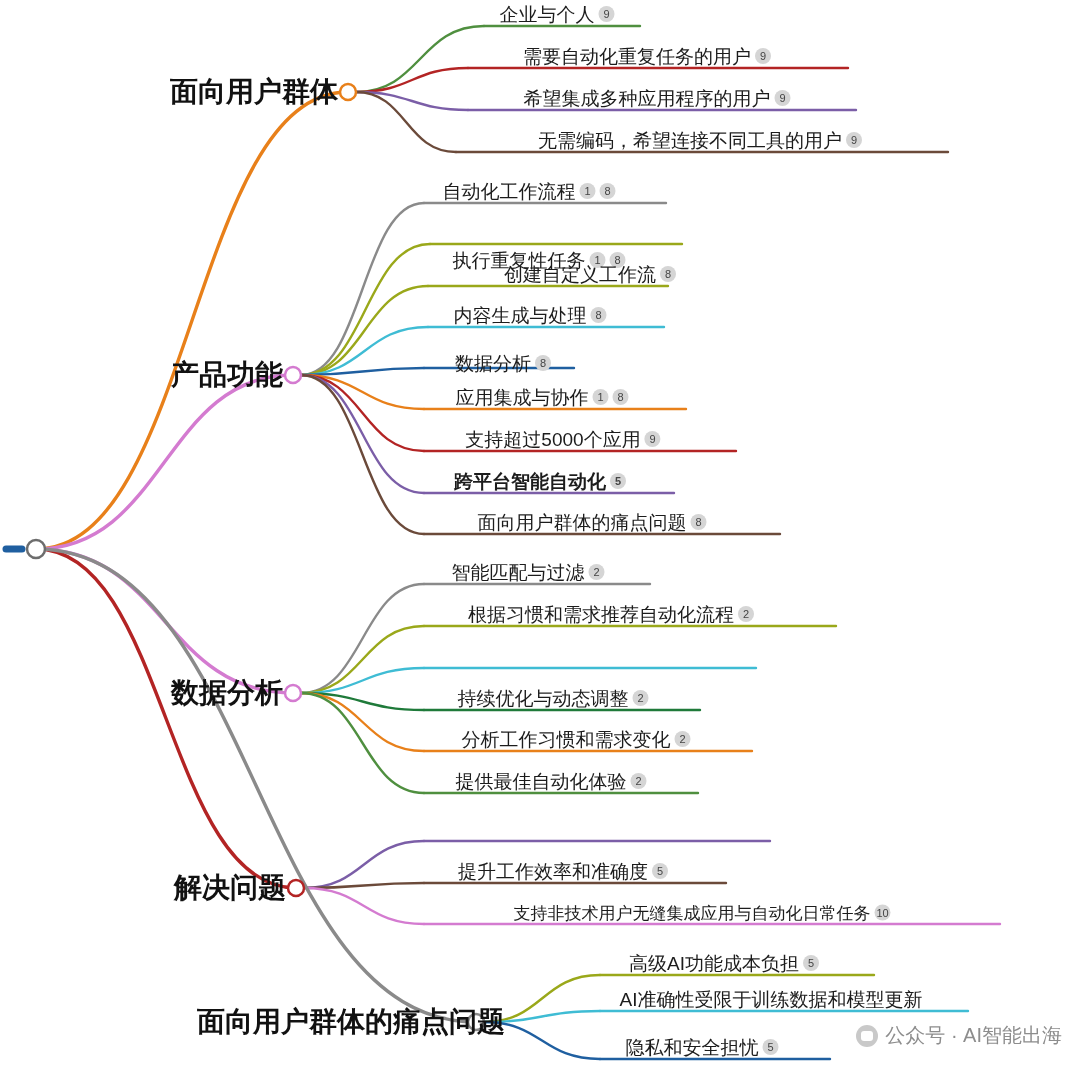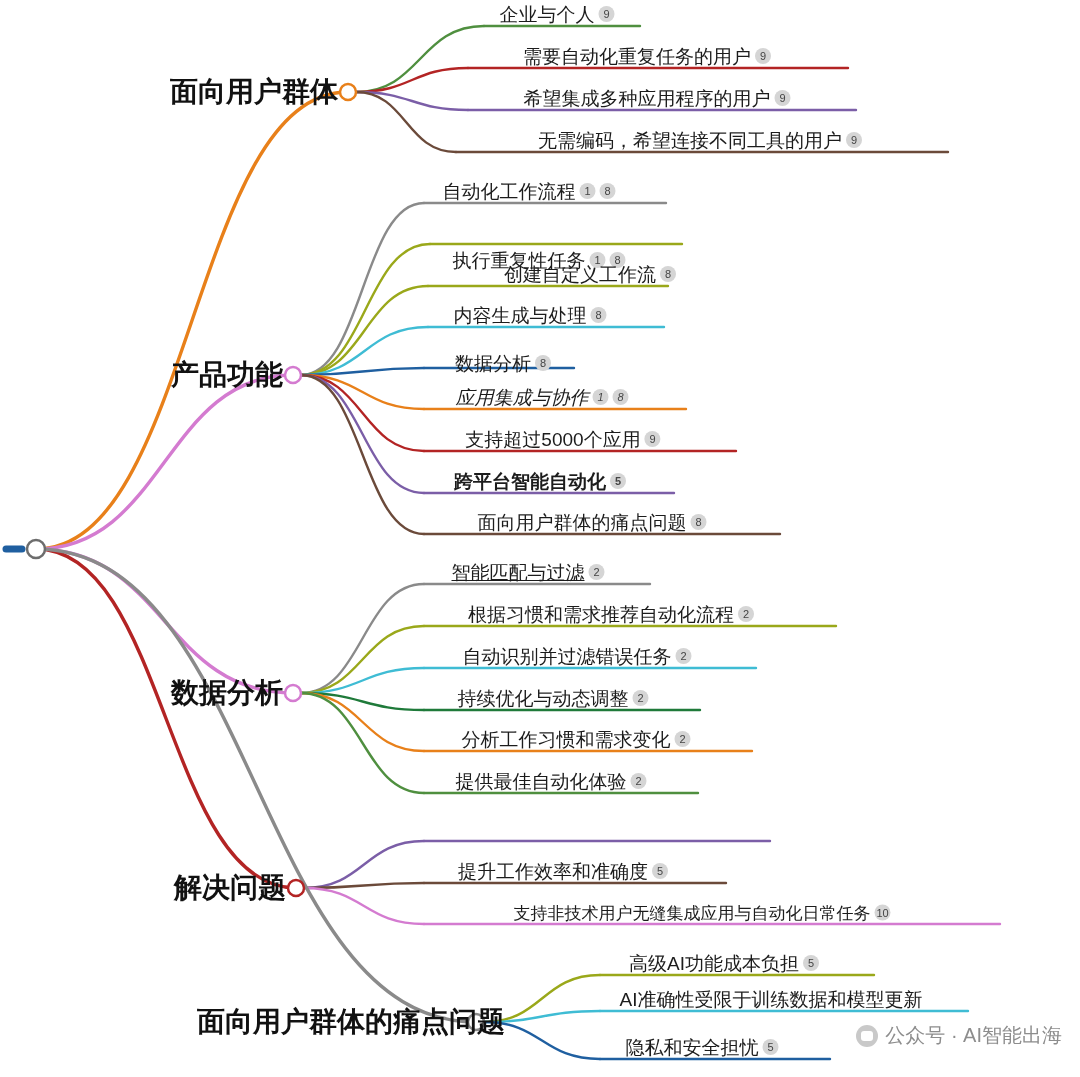--- a/index.html
+++ b/index.html
@@ -150,28 +150,27 @@
     <div class="node leaf" style="left: 557px; top: 15px;"><span>企业与个人</span><span class="badge">9</span></div>
     <div class="node leaf" style="left: 647px; top: 57px;"><span>需要自动化重复任务的用户</span><span class="badge">9</span></div>
     <div class="node leaf" style="left: 657px; top: 99px;"><span>希望集成多种应用程序的用户</span><span class="badge">9</span></div>
     <div class="node leaf" style="left: 700px; top: 141px;"><span>无需编码，希望连接不同工具的用户</span><span class="badge">9</span></div>
     <div class="node branch-label" style="left: 293px; top: 375px;">产品功能</div>
     <div class="node leaf" style="left: 529px; top: 192px;"><span>自动化工作流程</span><span class="badge">1</span><span class="badge">8</span></div>
     <div class="node leaf" style="left: 539px; top: 232px; margin-top: 29px;"><span>执行重复性任务</span><span class="badge">1</span><span class="badge">8</span></div>
     <div class="node leaf" style="left: 550px; top: 275px; margin-left: 40px;"><span>创建自定义工作流</span><span class="badge">8</span></div>
     <div class="node leaf" style="left: 530px; top: 316px;"><span>内容生成与处理</span><span class="badge">8</span></div>
     <div class="node leaf" style="left: 503px; top: 357px; margin-top: 7px;"><span>数据分析</span><span class="badge">8</span></div>
-    <div class="node leaf" style="left: 542px; top: 398px; font-style: italic;"><span>应用集成与协作</span><span class="badge">1</span><span class="badge">8</span></div>
+    <div class="node leaf" style="left: 542px; top: 398px;"><span>应用集成与协作</span><span class="badge">1</span><span class="badge">8</span></div>
     <div class="node leaf" style="left: 563px; top: 440px;"><span>支持超过5000个应用</span><span class="badge">9</span></div>
     <div class="node leaf" style="left: 540px; top: 482px; font-weight: bold;"><span>跨平台智能自动化</span><span class="badge">5</span></div>
     <div class="node leaf" style="left: 592px; top: 523px;"><span>面向用户群体的痛点问题</span><span class="badge">8</span></div>
     <div class="node branch-label" style="left: 293px; top: 693px;">数据分析</div>
-    <div class="node leaf" style="left: 528px; top: 573px; text-decoration: underline;"><span>智能匹配与过滤</span><span class="badge">2</span></div>
+    <div class="node leaf" style="left: 528px; top: 573px;"><span>智能匹配与过滤</span><span class="badge">2</span></div>
     <div class="node leaf" style="left: 611px; top: 615px;"><span>根据习惯和需求推荐自动化流程</span><span class="badge">2</span></div>
-    <div class="node leaf" style="left: 577px; top: 657px;"><span>自动识别并过滤错误任务</span><span class="badge">2</span></div>
     <div class="node leaf" style="left: 553px; top: 699px;"><span>持续优化与动态调整</span><span class="badge">2</span></div>
     <div class="node leaf" style="left: 576px; top: 740px;"><span>分析工作习惯和需求变化</span><span class="badge">2</span></div>
     <div class="node leaf" style="left: 551px; top: 782px;"><span>提供最佳自动化体验</span><span class="badge">2</span></div>
     <div class="node branch-label" style="left: 296px; top: 888px;">解决问题</div>
     <div class="node leaf" style="left: 563px; top: 872px;"><span>提升工作效率和准确度</span><span class="badge">5</span></div>
     <div class="node leaf small" style="left: 702px; top: 913px;"><span>支持非技术用户无缝集成应用与自动化日常任务</span><span class="badge">10</span></div>
     <div class="node branch-label" style="left: 476px; top: 1022px; margin-left: 39px;">面向用户群体的痛点问题</div>
     <div class="node leaf" style="left: 724px; top: 964px;"><span>高级AI功能成本负担</span><span class="badge">5</span></div>
     <div class="node leaf" style="left: 771px; top: 1000px;"><span>AI准确性受限于训练数据和模型更新</span></div>
     <div class="node leaf" style="left: 702px; top: 1048px;"><span>隐私和安全担忧</span><span class="badge">5</span></div>

